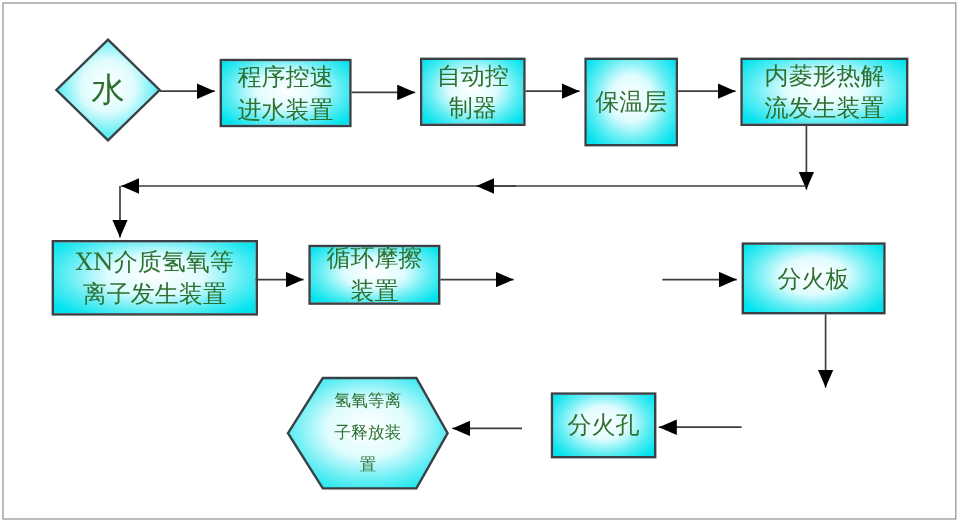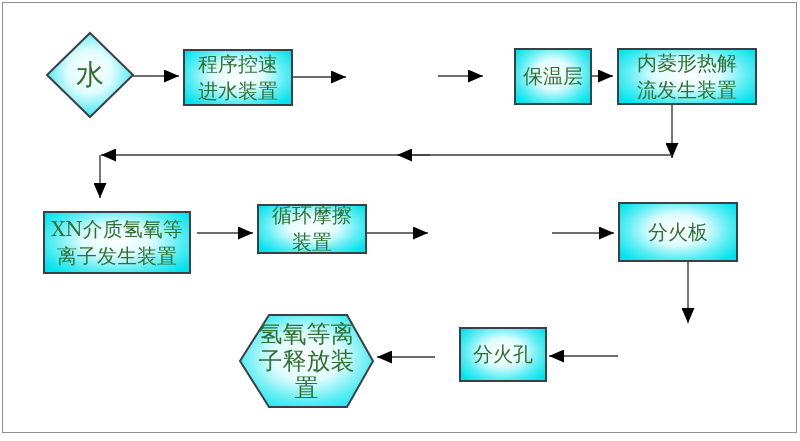--- a/index.html
+++ b/index.html
@@ -30,21 +30,21 @@
   }
   .node-label {
     color:var(--text,#2e7031);
     font-size:20px; line-height:27px; text-align:center;
     white-space:pre-line; user-select:none;
   }
   .overlay-label {
     position:absolute; display:flex; align-items:center; justify-content:center;
     pointer-events:none; text-align:center;
   }
-  .overlay-label .node-label { font-size:24px; line-height:27px; }
+  .overlay-label .node-label { font-size:14px; line-height:27px; }
   .overlay-label.diamond .node-label { font-size:28px; line-height:30px; }
 </style>
 </head>
 <body>
 
 <div class="canvas">
 
   <div class="frame"></div>
 
   <svg class="layer" width="800" height="441" viewBox="0 0 800 441">
@@ -77,29 +77,33 @@
 
     <polygon class="shape-poly" points="90,33 133,75 90,117 47,75" fill="url(#nodeGrad)"></polygon>
 
     <polygon class="shape-poly" points="269,315 347,315 373,361 347,407 269,407 240,361" fill="url(#nodeGrad)"></polygon>
   </svg>
 
   <div class="node rect" style="left:183px;top:49px;width:110px;height:57px">
     <span class="node-label">程序控速
 进水装置</span>
   </div>
-  <div class="node rect" style="left:514px;top:48px;width:78px;height:57px">
+  <div class="node rect" style="left:350px;top:48px;width:88px;height:57px">
+    <span class="node-label">自动控
+制器</span>
+  </div>
+  <div class="node rect" style="left:487px;top:48px;width:78px;height:74px">
     <span class="node-label">保温层</span>
   </div>
   <div class="node rect" style="left:617px;top:48px;width:140px;height:57px">
     <span class="node-label">内菱形热解
 流发生装置</span>
   </div>
 
-  <div class="node rect" style="left:43px;top:211px;width:148px;height:63px">
+  <div class="node rect" style="left:43px;top:200px;width:172px;height:63px">
     <span class="node-label">XN介质氢氧等
 离子发生装置</span>
   </div>
   <div class="node rect" style="left:257px;top:204px;width:110px;height:50px">
     <span class="node-label">循环摩擦
 装置</span>
   </div>
   <div class="node rect" style="left:618px;top:202px;width:120px;height:60px">
     <span class="node-label">分火板</span>
   </div>

